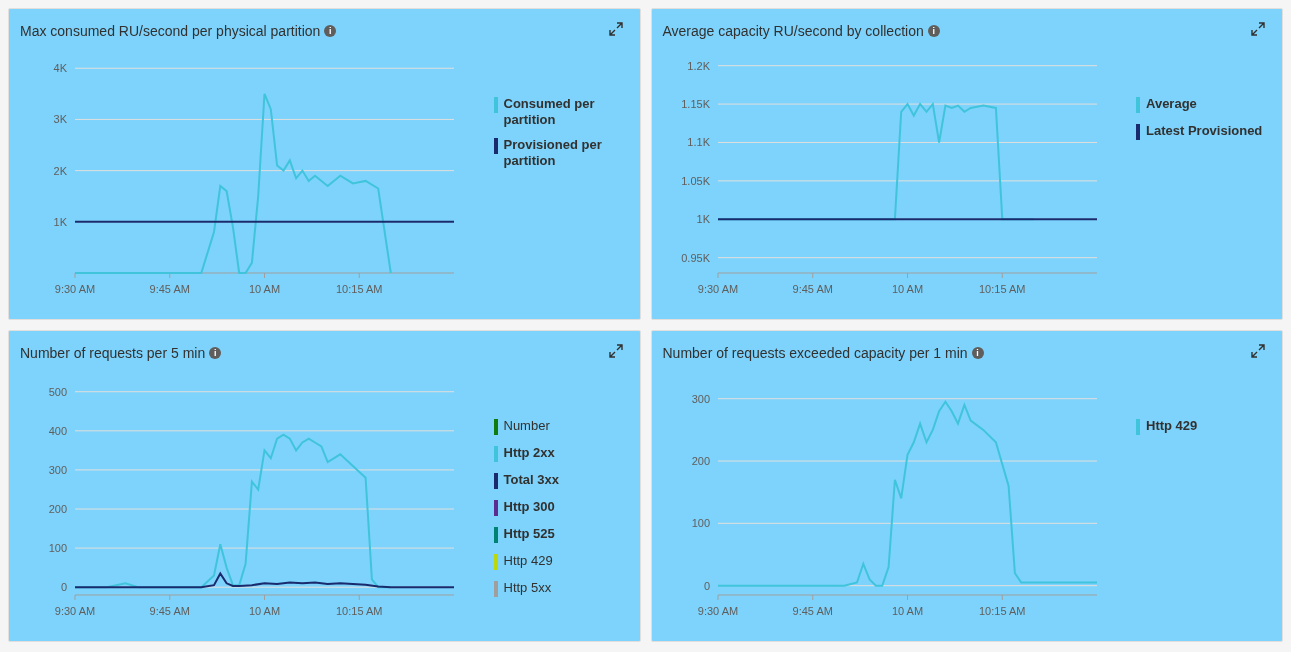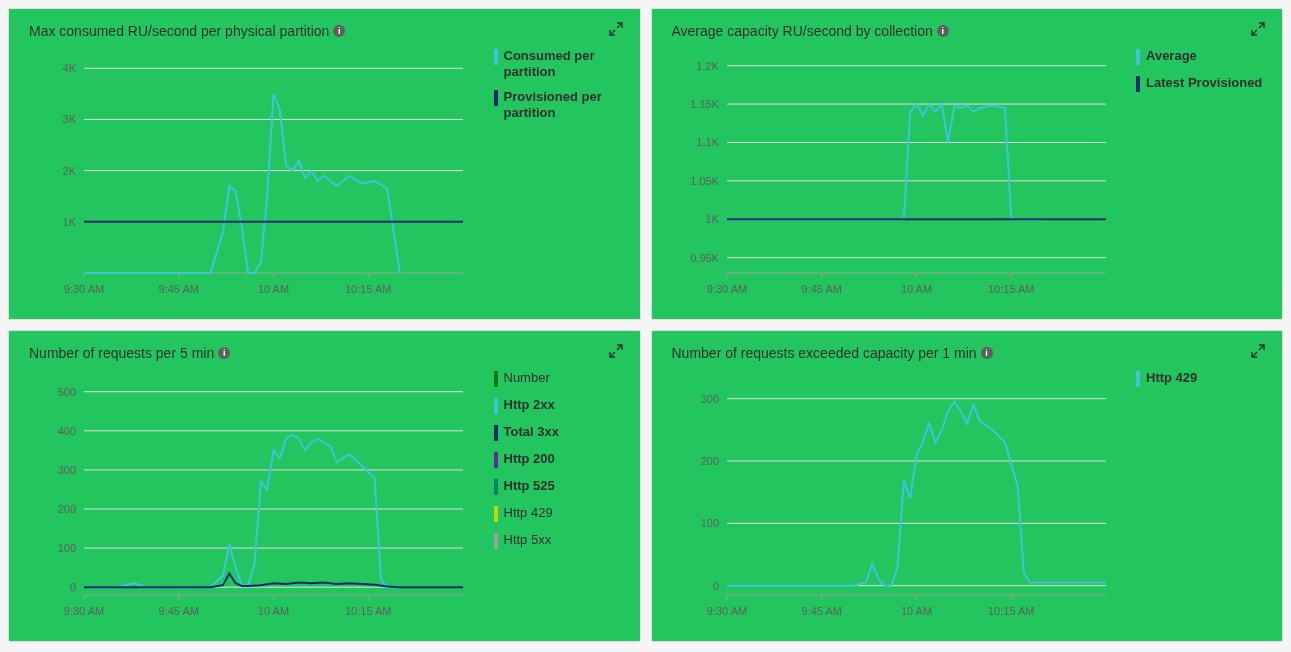--- a/index.html
+++ b/index.html
@@ -11,24 +11,24 @@
     color: #323130;
     font-size: 13px;
   }
   .dashboard {
     display: grid;
     grid-template-columns: 1fr 1fr;
     gap: 10px;
     width: 1275px;
   }
   .card {
-    background: #22c55e;
+    background: #7dd3fc;
     border: 1px solid #e1dfdd;
     border-radius: 2px;
-    padding: 12px 16px 16px 20px;
+    padding: 12px 16px 16px 11px;
     position: relative;
   }
   .card-header {
     display: flex;
     align-items: center;
     justify-content: space-between;
     margin-bottom: 8px;
   }
   .card-title-wrap {
     display: flex;
@@ -67,20 +67,21 @@
   .chart-area {
     flex: 1;
     position: relative;
   }
   .legend {
     width: 130px;
     display: flex;
     flex-direction: column;
     gap: 10px;
     font-size: 13px;
+    margin-top: 48px;
   }
   .legend-item {
     display: flex;
     align-items: flex-start;
     gap: 6px;
     line-height: 1.2;
   }
   .legend-swatch {
     width: 4px;
     height: 16px;
@@ -256,21 +257,21 @@
           <div class="legend-item bold">
             <span class="legend-swatch" style="background: rgb(64, 196, 220);"></span>
             <span class="legend-label">Http 2xx</span>
           </div>
           <div class="legend-item bold">
             <span class="legend-swatch" style="background: rgb(26, 43, 109);"></span>
             <span class="legend-label">Total 3xx</span>
           </div>
           <div class="legend-item bold">
             <span class="legend-swatch" style="background: rgb(92, 45, 145);"></span>
-            <span class="legend-label">Http 200</span>
+            <span class="legend-label">Http 300</span>
           </div>
           <div class="legend-item bold">
             <span class="legend-swatch" style="background: rgb(0, 130, 114);"></span>
             <span class="legend-label">Http 525</span>
           </div>
           <div class="legend-item">
             <span class="legend-swatch" style="background: rgb(186, 216, 10);"></span>
             <span class="legend-label">Http 429</span>
           </div>
           <div class="legend-item">

